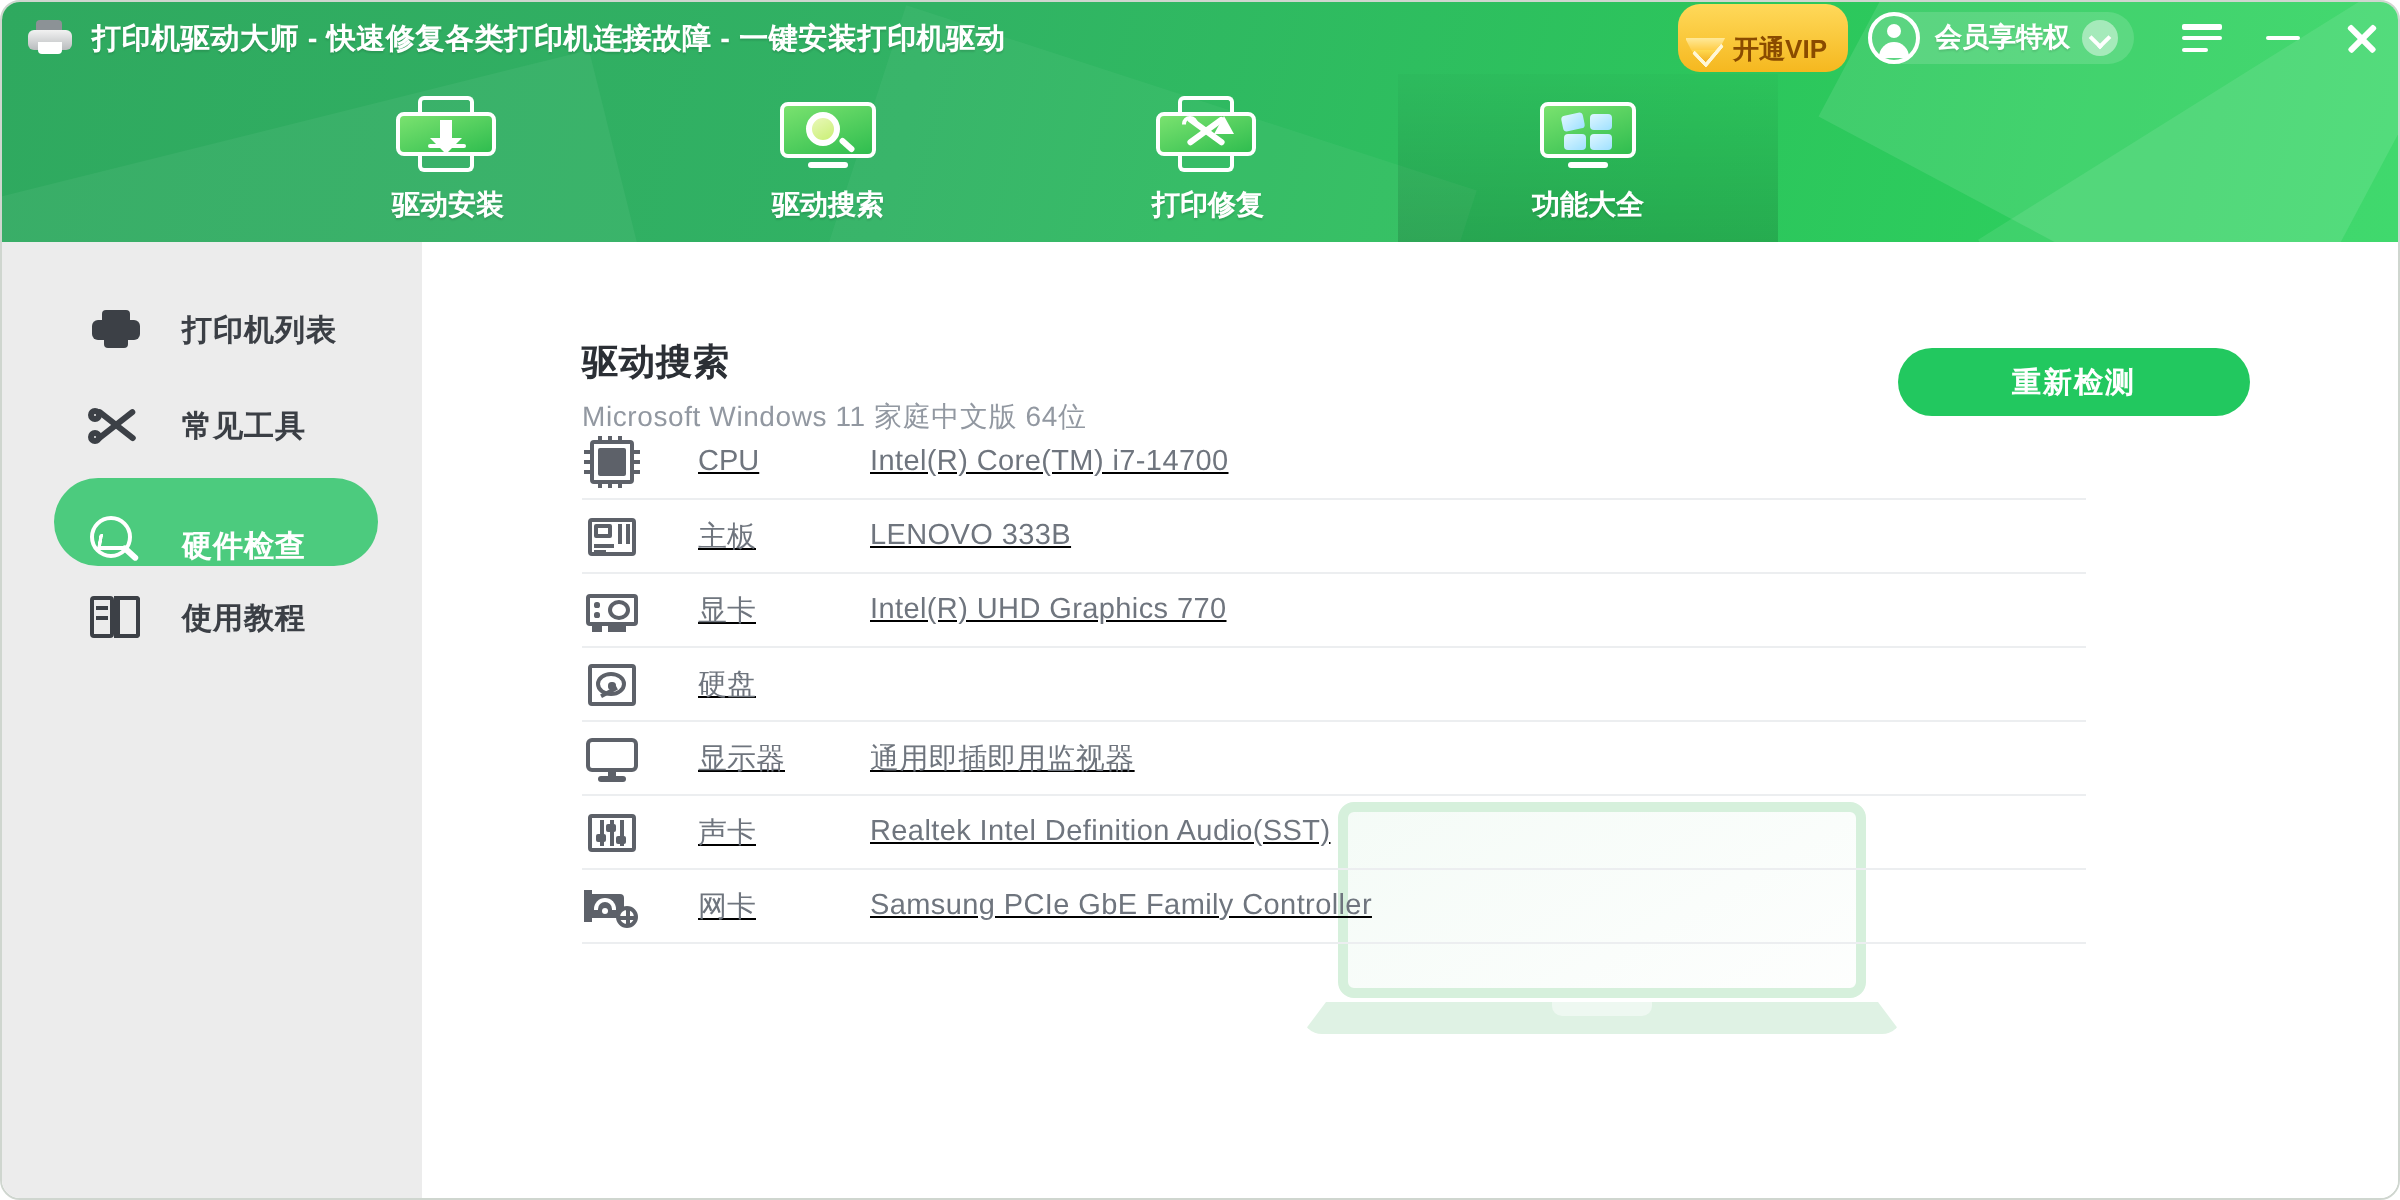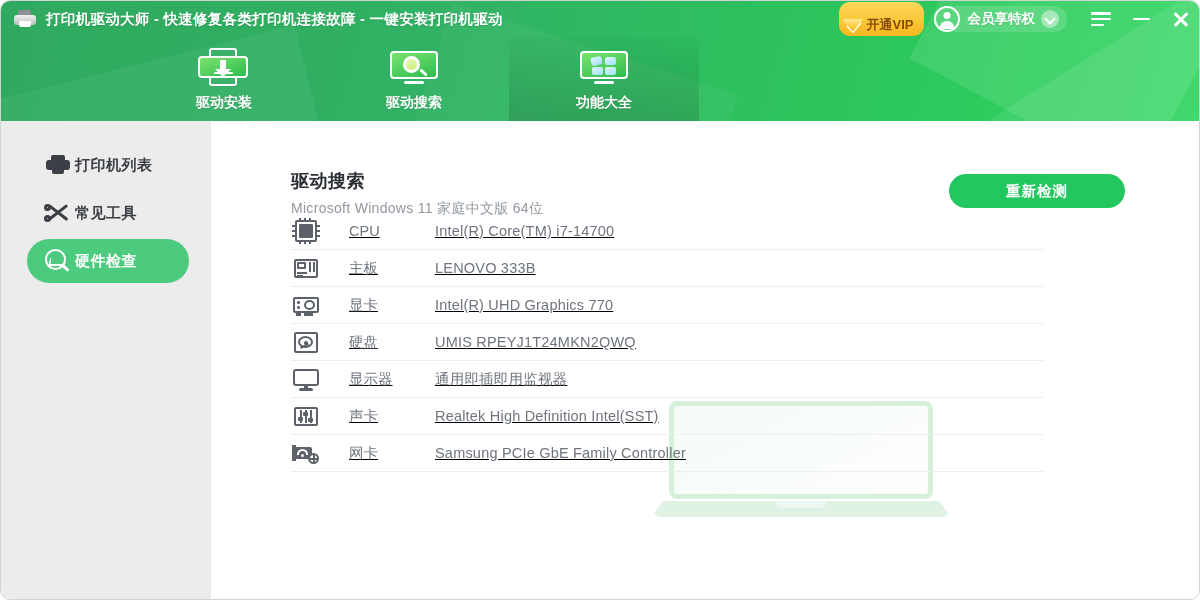--- a/index.html
+++ b/index.html
@@ -447,29 +447,30 @@
   .side-item {
     height: 44px;
     margin: 4px 22px 4px 26px;
     display: flex;
     align-items: center;
     border-radius: 22px;
     cursor: pointer;
   }
   .side-item.active {
     background: #4ccb7e;
+    align-items: flex-end;
   }
   .side-icon {
     width: 30px; height: 26px;
     position: relative;
     margin-left: 16px;
     flex: none;
   }
   .side-label {
-    margin-left: 2px;
+    margin-left: 18px;
     font-size: 15px;
     color: #3b3f45;
     font-weight: bold;
     letter-spacing: 0.5px;
   }
   .side-item.active .side-label { color: #ffffff; }
 
   
   .si-printer .b { position:absolute; left:3px; top:8px; width:24px; height:10px; background:#3c4046; border-radius:3px; }
   .si-printer .t { position:absolute; left:8px; top:3px; width:14px; height:6px; background:#3c4046; border-radius:2px 2px 0 0; }
@@ -698,20 +699,34 @@
 
       <div class="nav-item">
         <div class="nav-icon">
           <div class="mico-body"></div>
           <div class="magnifier"></div>
           <div class="mico-stand"></div>
         </div>
         <div class="nav-label">驱动搜索</div>
       </div>
 
+      <div class="nav-item">
+        <div class="nav-icon">
+          <div class="pico-top"></div>
+          <div class="pico-body"></div>
+          <div class="pico-tray"></div>
+          <div class="wrench">
+            <div class="bar1"></div>
+              <div class="bar2"></div>
+            <div class="head1"></div>
+              <div class="head2"></div>
+          </div>
+        </div>
+        <div class="nav-label">打印修复</div>
+      </div>
 
       <div class="nav-item active">
         <div class="nav-icon">
           <div class="mico-body"></div>
           <div class="grid-blocks">
               <span></span>
               <span></span>
               <span></span>
               <span></span>
             </div>
@@ -744,20 +759,30 @@
 
     <div class="side-item active">
       <div class="side-icon si-hw">
         <div class="ring"></div>
           <div class="wave"></div>
           <div class="handle"></div>
       </div>
       <div class="side-label">硬件检查</div>
     </div>
 
+    <div class="side-item">
+      <div class="side-icon si-doc">
+        <div class="frame"></div>
+          <div class="l1"></div>
+          <div class="l2"></div>
+        <div class="spine"></div>
+          <div class="pagebox"></div>
+      </div>
+      <div class="side-label">使用教程</div>
+    </div>
   </div>
 
   <div class="content">
     <div class="laptop-mark">
       <div class="screen"></div>
         <div class="base"></div>
         <div class="notch"></div>
     </div>
 
     <div class="pc-head">
@@ -818,21 +843,20 @@
 
 
       <div class="hw-row">
         <div class="hw-icon ic-hdd">
           <div class="ic outer"></div>
           <div class="ic platter"></div>
           <div class="ic hub"></div>
           <div class="ic arm"></div>
         </div>
         <div class="hw-label">硬盘</div>
-        <div class="hw-value">UMIS RPEYJ1T24MKN2QWQ</div>
       </div>
 
       <div class="hw-row">
         <div class="hw-icon ic-mon">
           <div class="ic scr"></div>
             <div class="ic neck"></div>
             <div class="ic base"></div>
         </div>
         <div class="hw-label">显示器</div>
         <div class="hw-value">通用即插即用监视器</div>
@@ -842,21 +866,21 @@
         <div class="hw-icon ic-snd">
           <div class="ic outer"></div>
           <div class="ic slider" style="left:9px;  top:7px;"></div>
           <div class="ic slider" style="left:14px; top:7px;"></div>
           <div class="ic slider" style="left:19px; top:7px;"></div>
           <div class="ic knob" style="left:7px;  top:14px;"></div>
           <div class="ic knob" style="left:12px; top:9px;"></div>
           <div class="ic knob" style="left:17px; top:15px;"></div>
         </div>
         <div class="hw-label">声卡</div>
-        <div class="hw-value">Realtek High Definition Intel(SST)</div>
+        <div class="hw-value">Realtek Intel Definition Audio(SST)</div>
       </div>
 
       <div class="hw-row">
         <div class="hw-icon ic-net">
           <div class="ic bracket"></div>
           <div class="ic card"></div>
           <div class="ic wifi"></div>
           <div class="ic wifidot"></div>
           <div class="ic globe"></div>
           <div class="ic gl1"></div>

